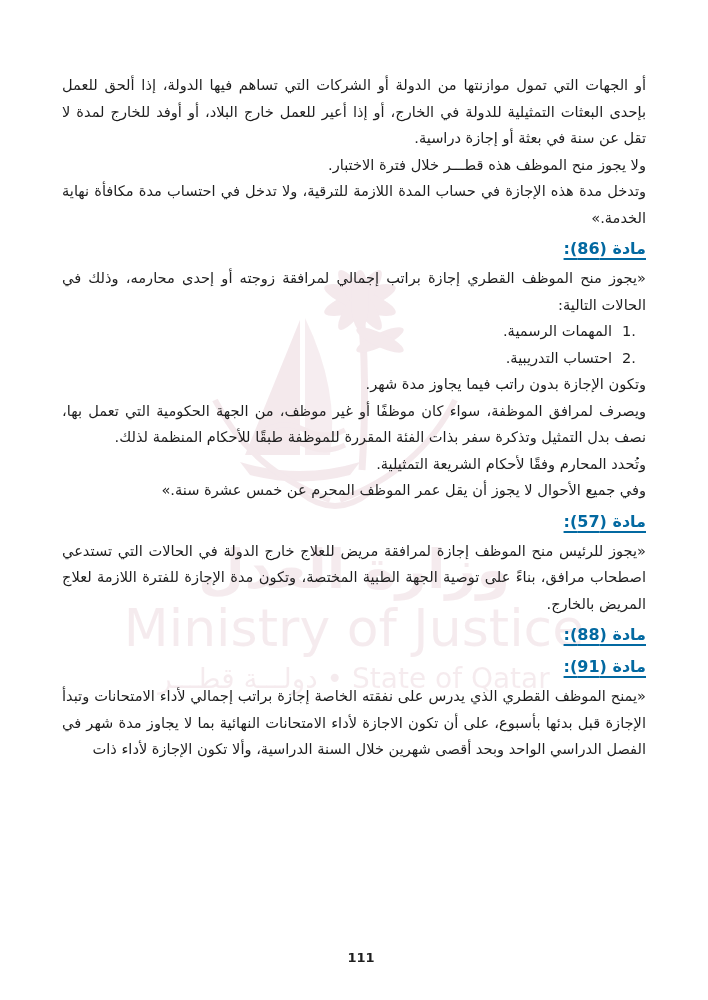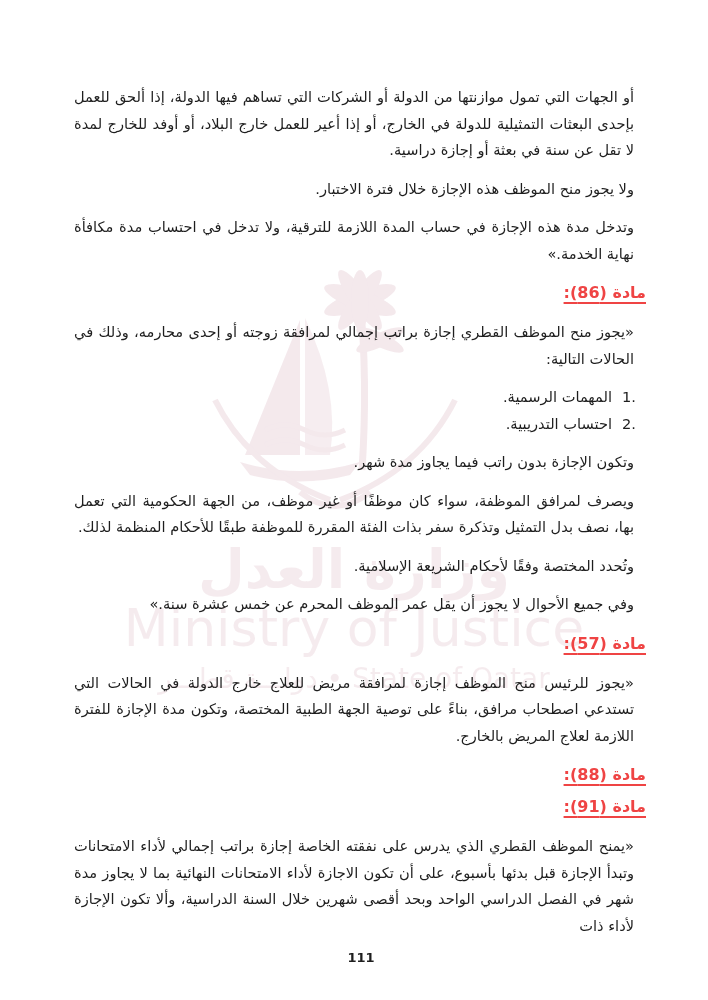--- a/index.html
+++ b/index.html
@@ -28,34 +28,34 @@
       position: absolute;
       left: 62px;
       top: 72px;
       width: 584px;
       direction: rtl;
       z-index: 1;
     }
     .para {
       font-size: 14.6px;
       line-height: 26.5px;
-      margin: 12px;
+      margin: 0;
       text-align: justify;
       text-align-last: right;
       word-spacing: 0px;
     }
     .heading {
       font-size: 16px;
       font-weight: bold;
       line-height: 28px;
       margin: 4px 0 2px 0;
       text-decoration: underline;
       text-underline-offset: 4px;
       text-decoration-thickness: 1.5px;
-      color: #ef4444;
+      color: #0369a1;
     }
     .list {
       list-style: none;
       margin: 0;
       padding: 0 8px 0 0;
     }
     .list li {
       font-size: 14.6px;
       line-height: 26.5px;
       display: flex;
@@ -115,40 +115,40 @@
     <text class="wm-text" x="354" y="588" text-anchor="middle" font-size="54" font-weight="bold" direction="rtl">وزارة العدل</text>
     <text class="wm-text" x="354" y="646" text-anchor="middle" font-size="52">Ministry of Justice</text>
     <text class="wm-text" x="354" y="688" text-anchor="middle" font-size="28">State of Qatar • دولـــة قطـــر</text>
   </g>
 </svg>
 
 <div class="page">
 
   <section>
     <p class="para">أو الجهات التي تمول موازنتها من الدولة أو الشركات التي تساهم فيها الدولة، إذا ألحق للعمل بإحدى البعثات التمثيلية للدولة في الخارج، أو إذا أعير للعمل خارج البلاد، أو أوفد للخارج لمدة لا تقل عن سنة في بعثة أو إجازة دراسية.</p>
-    <p class="para">ولا يجوز منح الموظف هذه الإجازة خلال فترة الاختبار.</p>
+    <p class="para">ولا يجوز منح الموظف هذه قطـــر خلال فترة الاختبار.</p>
     <p class="para">وتدخل مدة هذه الإجازة في حساب المدة اللازمة للترقية، ولا تدخل في احتساب مدة مكافأة نهاية الخدمة.»</p>
   </section>
 
   <section>
     <h2 class="heading">مادة (86):</h2>
     <p class="para">«يجوز منح الموظف القطري إجازة براتب إجمالي لمرافقة زوجته أو إحدى محارمه، وذلك في الحالات التالية:</p>
     <ul class="list">
       <li>
         <span class="num">1.</span>
         <span>المهمات الرسمية.</span>
       </li>
       <li>
         <span class="num">2.</span>
         <span>احتساب التدريبية.</span>
       </li>
     </ul>
     <p class="para">وتكون الإجازة بدون راتب فيما يجاوز مدة شهر.</p>
     <p class="para">ويصرف لمرافق الموظفة، سواء كان موظفًا أو غير موظف، من الجهة الحكومية التي تعمل بها، نصف بدل التمثيل وتذكرة سفر بذات الفئة المقررة للموظفة طبقًا للأحكام المنظمة لذلك.</p>
-    <p class="para">وتُحدد المختصة وفقًا لأحكام الشريعة الإسلامية.</p>
+    <p class="para">وتُحدد المحارم وفقًا لأحكام الشريعة التمثيلية.</p>
     <p class="para">وفي جميع الأحوال لا يجوز أن يقل عمر الموظف المحرم عن خمس عشرة سنة.»</p>
   </section>
 
   <section>
     <h2 class="heading">مادة (57):</h2>
     <p class="para">«يجوز للرئيس منح الموظف إجازة لمرافقة مريض للعلاج خارج الدولة في الحالات التي تستدعي اصطحاب مرافق، بناءً على توصية الجهة الطبية المختصة، وتكون مدة الإجازة للفترة اللازمة لعلاج المريض بالخارج.</p>
   </section>
 
   <section>
     <h2 class="heading">مادة (88):</h2>

